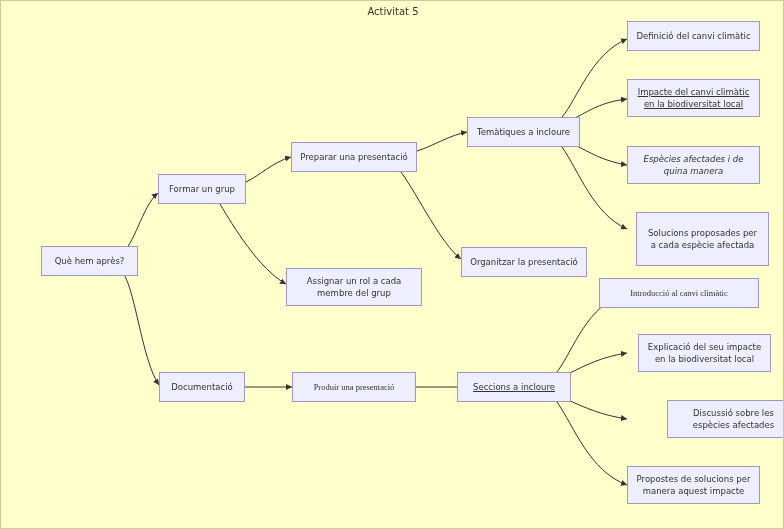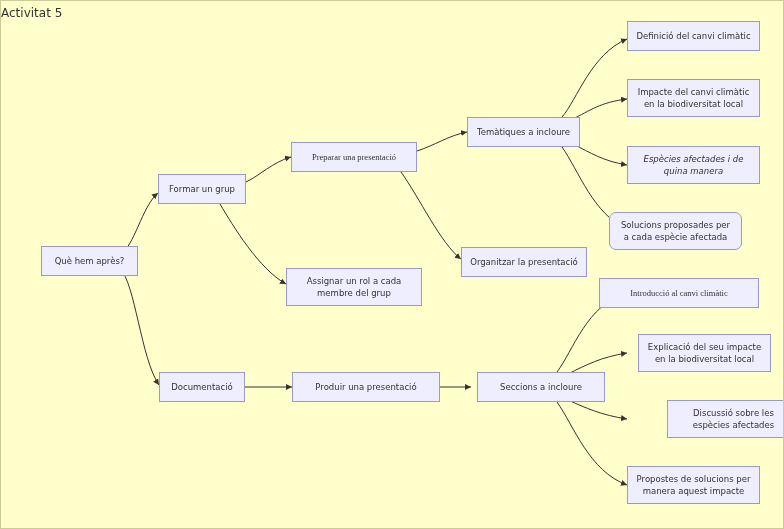--- a/index.html
+++ b/index.html
@@ -17,21 +17,22 @@
     background: #ffffcc;
     border: 1px solid #cccc99;
     box-sizing: border-box;
     overflow: hidden;
   }
   #title {
     position: absolute;
     left: 0;
     top: 5px;
     width: 784px;
-    font-size: 12px;
+    text-align: center;
+    font-size: 10px;
     color: #333333;
   }
   svg.edges {
     position: absolute;
     left: 0;
     top: 0;
     width: 784px;
     height: 529px;
   }
   .node {
@@ -86,51 +87,51 @@
   <div id="node-layer">
       <div class="node" style="left: 22px; top: 245px; width: 97px; height: 30px; margin-left: 18px;">
         <span>Què hem après?</span>
       </div>
       <div class="node" style="left: 157px; top: 173px; width: 88px; height: 30px;">
         <span>Formar un grup</span>
       </div>
       <div class="node" style="left: 158px; top: 371px; width: 86px; height: 30px;">
         <span>Documentació</span>
       </div>
-      <div class="node" style="left: 290px; top: 141px; width: 126px; height: 30px; font-family: Liberation Serif, serif;">
+      <div class="node" style="left: 290px; top: 141px; width: 126px; height: 30px;">
         <span>Preparar una presentació</span>
       </div>
       <div class="node" style="left: 285px; top: 267px; width: 136px; height: 38px;">
         <span>Assignar un rol a cada
 membre del grup</span>
       </div>
-      <div class="node" style="left: 291px; top: 371px; width: 148px; height: 30px;">
+      <div class="node" style="left: 291px; top: 371px; width: 124px; height: 30px; font-family: Liberation Serif, serif;">
         <span>Produir una presentació</span>
       </div>
       <div class="node" style="left: 466px; top: 116px; width: 113px; height: 30px;">
         <span>Temàtiques a incloure</span>
       </div>
       <div class="node" style="left: 460px; top: 246px; width: 126px; height: 30px;">
         <span>Organitzar la presentació</span>
       </div>
-      <div class="node" style="left: 476px; top: 371px; width: 128px; height: 30px;">
+      <div class="node" style="left: 456px; top: 371px; width: 114px; height: 30px; text-decoration: underline;">
         <span>Seccions a incloure</span>
       </div>
       <div class="node" style="left: 626px; top: 20px; width: 133px; height: 30px;">
         <span>Definició del canvi climàtic</span>
       </div>
-      <div class="node" style="left: 626px; top: 78px; width: 133px; height: 38px;">
+      <div class="node" style="left: 626px; top: 78px; width: 133px; height: 38px; text-decoration: underline;">
         <span>Impacte del canvi climàtic
 en la biodiversitat local</span>
       </div>
       <div class="node" style="left: 626px; top: 145px; width: 133px; height: 38px; font-style: italic;">
         <span>Espècies afectades i de
 quina manera</span>
       </div>
-      <div class="node" style="left: 608px; top: 211px; width: 133px; height: 38px; border-radius: 7px;">
+      <div class="node" style="left: 635px; top: 211px; width: 133px; height: 54px;">
         <span>Solucions proposades per
 a cada espècie afectada</span>
       </div>
       <div class="node" style="left: 598px; top: 277px; width: 160px; height: 30px; font-family: Liberation Serif, serif;">
         <span>Introducció al canvi climàtic</span>
       </div>
       <div class="node" style="left: 626px; top: 333px; width: 133px; height: 38px; margin-left: 11px;">
         <span>Explicació del seu impacte
 en la biodiversitat local</span>
       </div>

